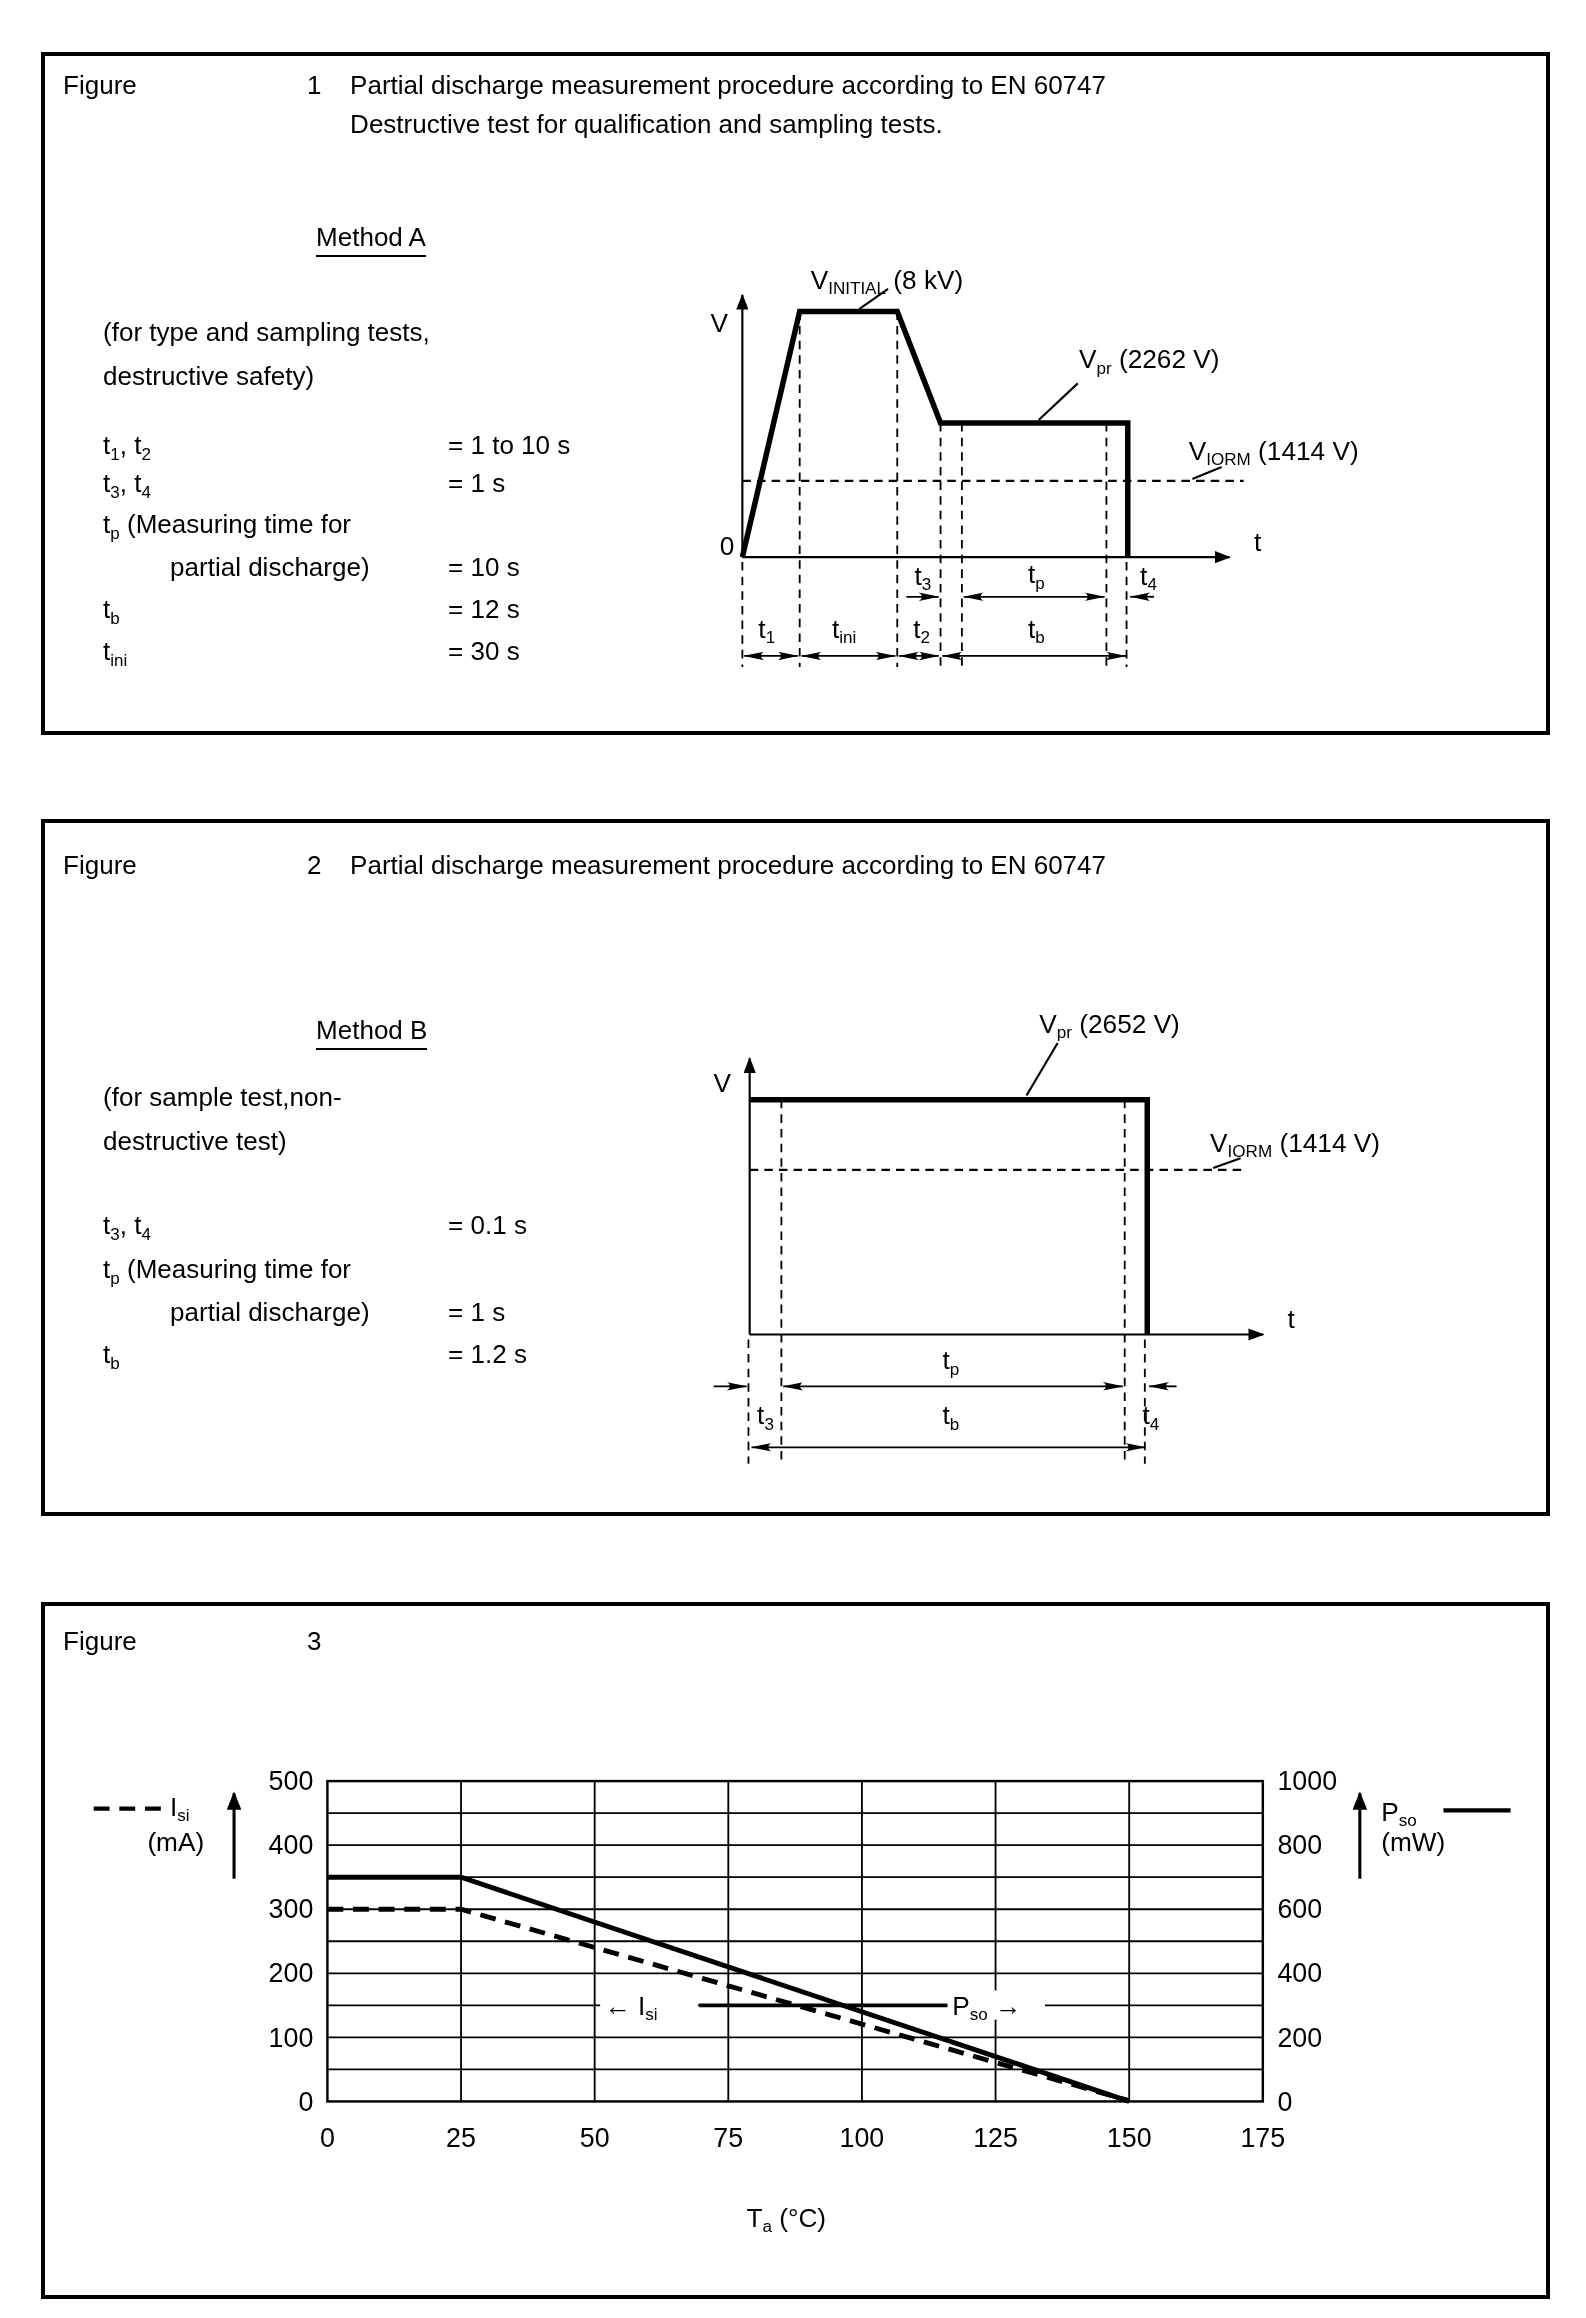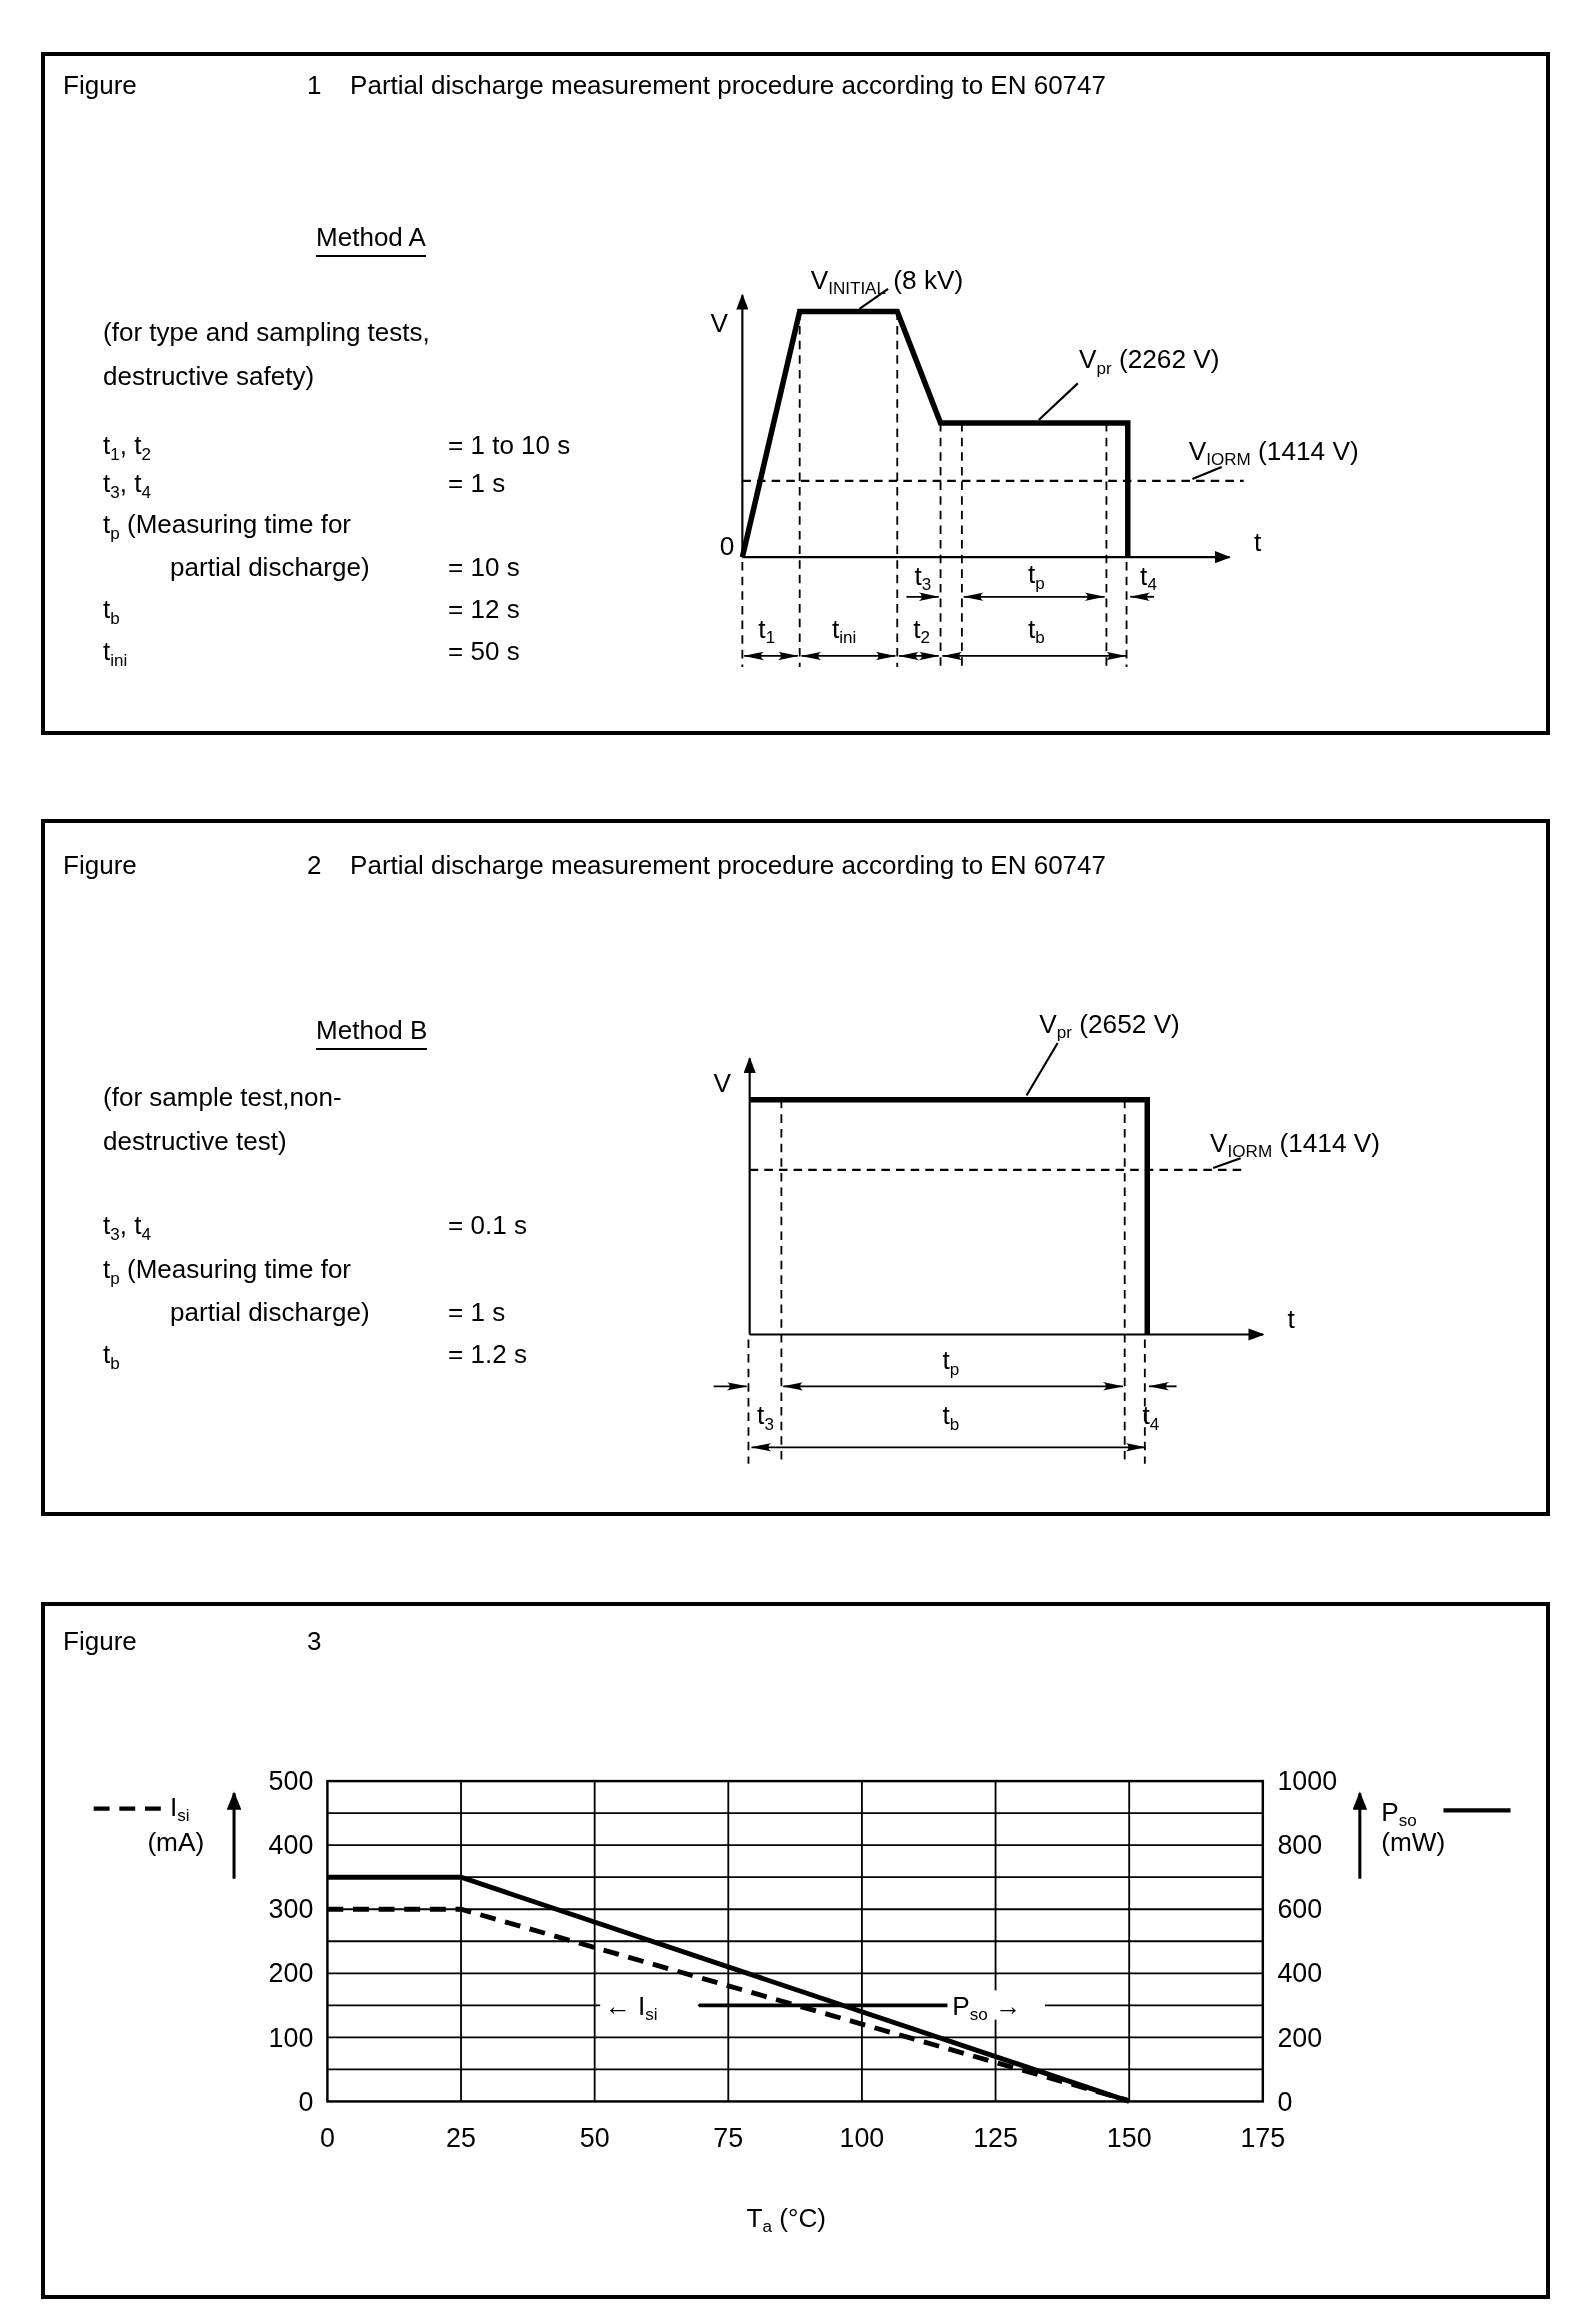--- a/index.html
+++ b/index.html
@@ -19,20 +19,21 @@
 </head>
 <body>
 
 <div id="page">
 
   <div class="figbox" style="left:41px;top:52px;width:1509px;height:683px;box-sizing:border-box;">
     <div class="inner">
       <div class="t" style="left:23px;top:17.7px">Figure</div>
       <div class="t" style="left:267px;top:17.7px">1</div>
       <div class="t" style="left:310px;top:17.7px">Partial discharge measurement procedure according to EN 60747</div>
+      <div class="t" style="left:310px;top:57px">Destructive test for qualification and sampling tests.</div>
 
       <div class="t" style="left:276px;top:170px">
         <span class="method">Method A</span>
       </div>
 
       <div class="t" style="left:63px;top:265px">(for type and sampling tests,</div>
       <div class="t" style="left:63px;top:309px">destructive safety)</div>
 
       <div class="t" style="left:63px;top:378px">
         <span>t</span><span class="sub">1</span><span>, t</span><span class="sub">2</span>
@@ -52,21 +53,21 @@
       <div class="t" style="left:408px;top:500px">= 10 s</div>
 
       <div class="t" style="left:63px;top:542px">
         <span>t</span><span class="sub">b</span>
       </div>
       <div class="t" style="left:408px;top:542px">= 12 s</div>
 
       <div class="t" style="left:63px;top:584px">
         <span>t</span><span class="sub">ini</span>
       </div>
-      <div class="t" style="left:408px;top:584px">= 50 s</div>
+      <div class="t" style="left:408px;top:584px">= 30 s</div>
 
       <svg width="1509" height="683" viewBox="0 0 2473 1120">
         <defs>
           <marker id="f1dim" viewBox="0 0 34 18" refX="33" refY="9" markerWidth="34" markerHeight="18" markerUnits="userSpaceOnUse" orient="auto-start-reverse">
             <path d="M0,2 L34,9 L0,16 C7,13 7,5 0,2 Z" fill="#000"></path>
           </marker>
           <marker id="f1ax" viewBox="0 0 26 20" refX="24" refY="10" markerWidth="26" markerHeight="20" markerUnits="userSpaceOnUse" orient="auto">
             <path d="M0,0 L26,10 L0,20 Z" fill="#000"></path>
           </marker>
         </defs>

